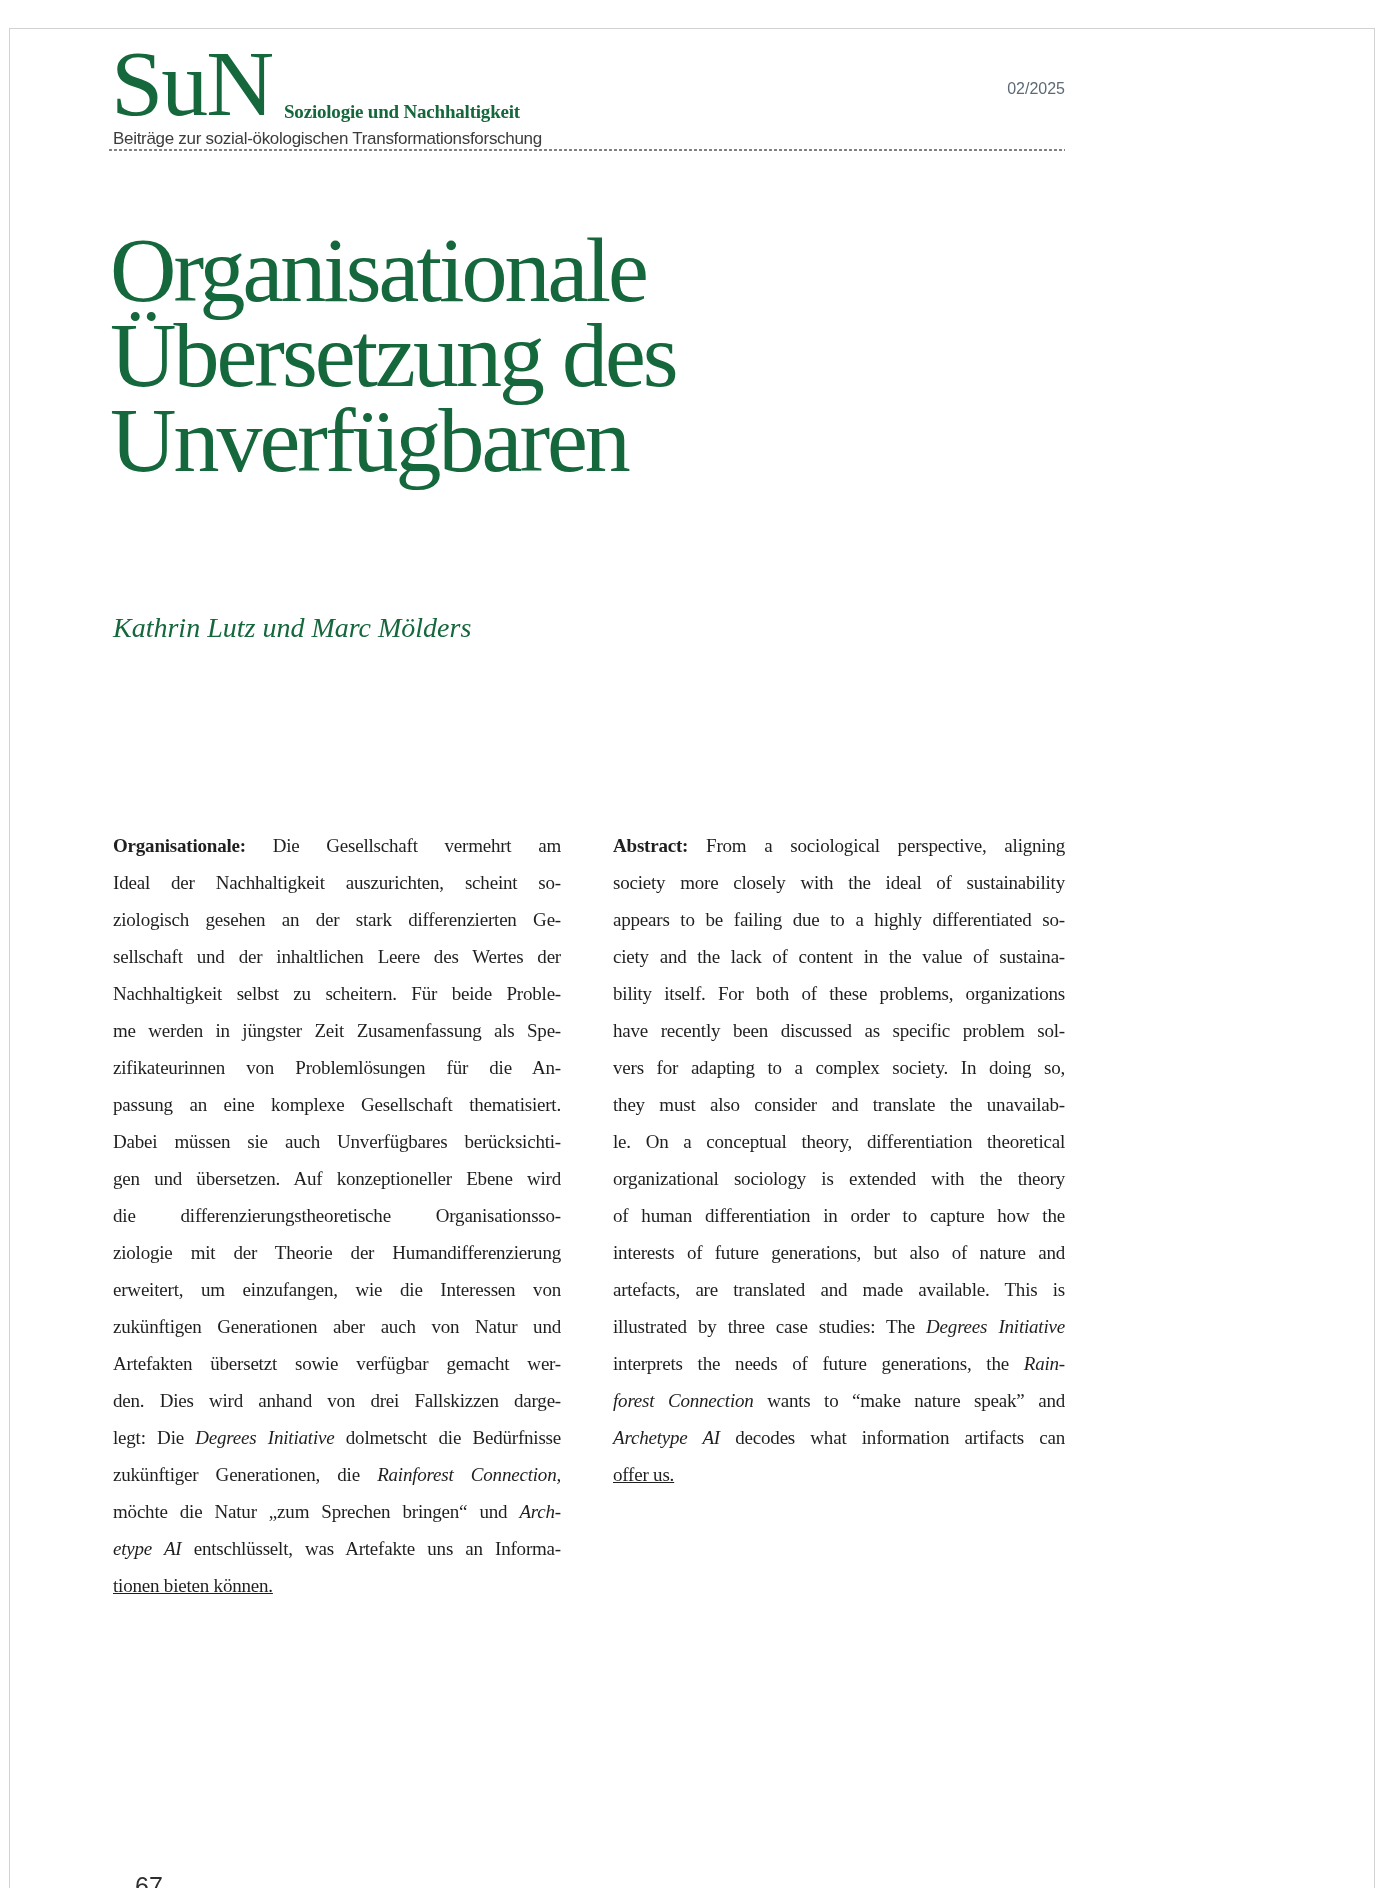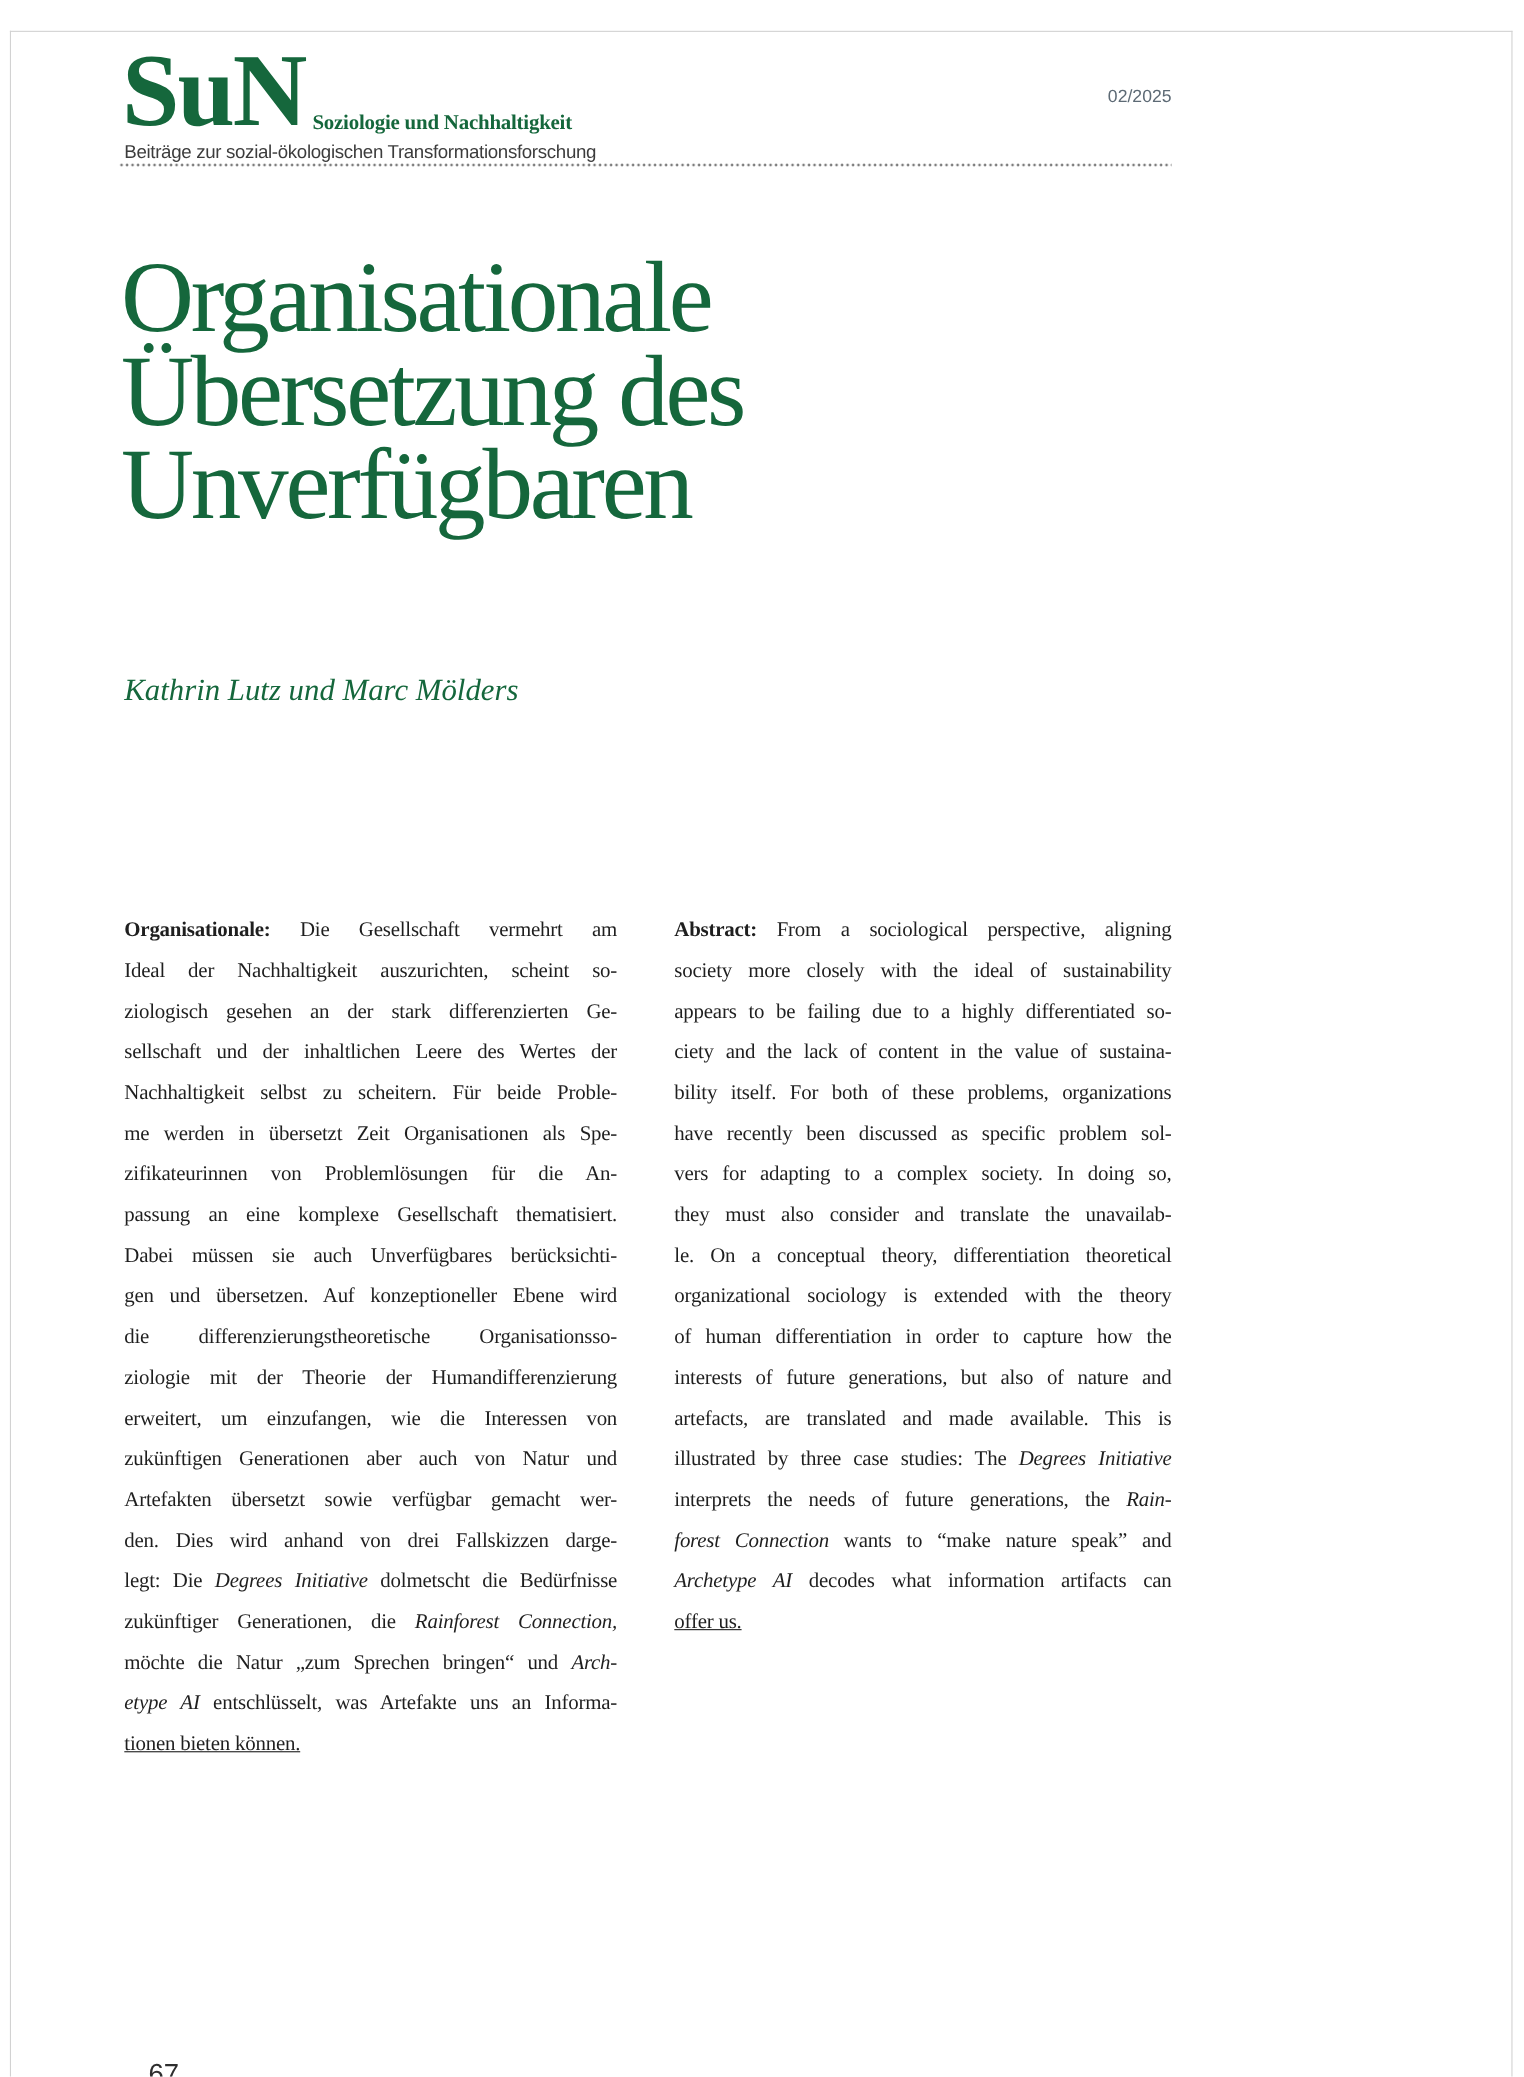--- a/index.html
+++ b/index.html
@@ -14,21 +14,21 @@
   .sheet{
     position:relative;width:1385px;height:1888px;overflow:hidden;background:#fff;
     font-family:"Liberation Serif",serif;
   }
   .frame{
     position:absolute;left:9px;top:28px;width:1366px;height:1870px;
     box-sizing:border-box;border:1px solid var(--border);border-bottom:none;
   }
   .logo{
     position:absolute;left:111px;top:36px;font-size:94px;line-height:1;
-    color:var(--green);letter-spacing:-2px;white-space:nowrap;font-weight:bold;
+    color:var(--green);letter-spacing:-2px;white-space:nowrap;
   }
   .jname{
     position:absolute;left:284px;top:101px;font-size:19px;font-weight:bold;
     color:var(--green);letter-spacing:-0.2px;white-space:nowrap;
   }
   .jsub{
     position:absolute;left:113px;top:129px;font-size:17px;color:var(--subtitle);
     font-family:"Liberation Sans",sans-serif;letter-spacing:-0.3px;white-space:nowrap;
   }
   .issue{
@@ -83,21 +83,21 @@
   </div>
 
   <div class="authors">Kathrin Lutz und Marc Mölders</div>
 
   <div class="col col-de">
       <div class="tline"><span class="seg-b">Organisationale:</span><span class="seg-n"> Die Gesellschaft vermehrt am</span></div>
       <div class="tline"><span class="seg-n">Ideal der Nachhaltigkeit auszurichten, scheint so-</span></div>
       <div class="tline"><span class="seg-n">ziologisch gesehen an der stark differenzierten Ge-</span></div>
       <div class="tline"><span class="seg-n">sellschaft und der inhaltlichen Leere des Wertes der</span></div>
       <div class="tline"><span class="seg-n">Nachhaltigkeit selbst zu scheitern. Für beide Proble-</span></div>
-      <div class="tline"><span class="seg-n">me werden in übersetzt Zeit Organisationen als Spe-</span></div>
+      <div class="tline"><span class="seg-n">me werden in jüngster Zeit Zusamenfassung als Spe-</span></div>
       <div class="tline"><span class="seg-n">zifikateurinnen von Problemlösungen für die An-</span></div>
       <div class="tline"><span class="seg-n">passung an eine komplexe Gesellschaft thematisiert.</span></div>
       <div class="tline"><span class="seg-n">Dabei müssen sie auch Unverfügbares berücksichti-</span></div>
       <div class="tline"><span class="seg-n">gen und übersetzen. Auf konzeptioneller Ebene wird</span></div>
       <div class="tline"><span class="seg-n">die differenzierungstheoretische Organisationsso-</span></div>
       <div class="tline"><span class="seg-n">ziologie mit der Theorie der Humandifferenzierung</span></div>
       <div class="tline"><span class="seg-n">erweitert, um einzufangen, wie die Interessen von</span></div>
       <div class="tline"><span class="seg-n">zukünftigen Generationen aber auch von Natur und</span></div>
       <div class="tline"><span class="seg-n">Artefakten übersetzt sowie verfügbar gemacht wer-</span></div>
       <div class="tline"><span class="seg-n">den. Dies wird anhand von drei Fallskizzen darge-</span></div>

